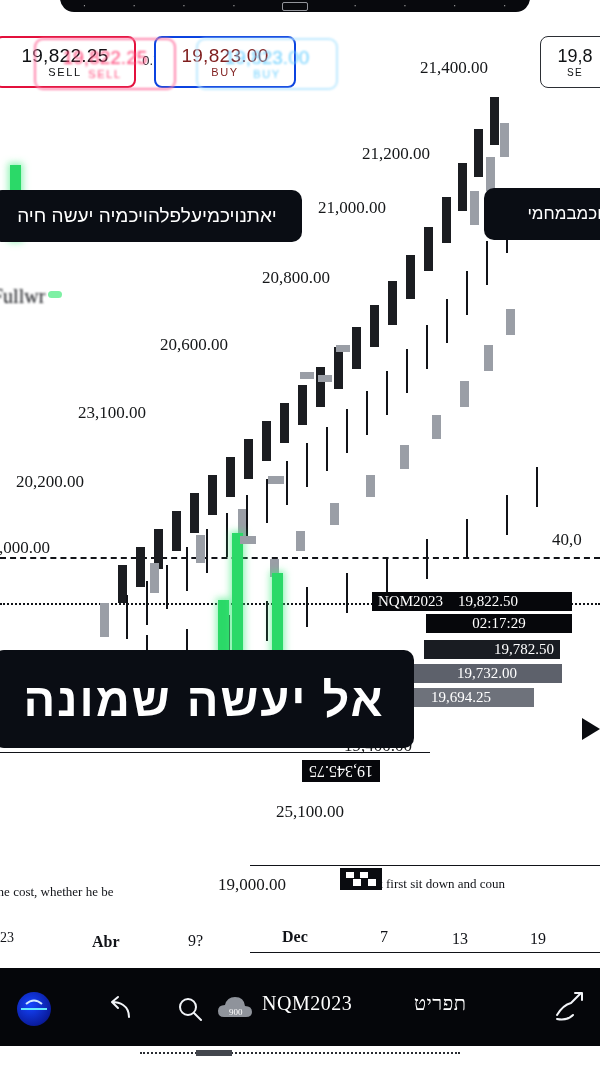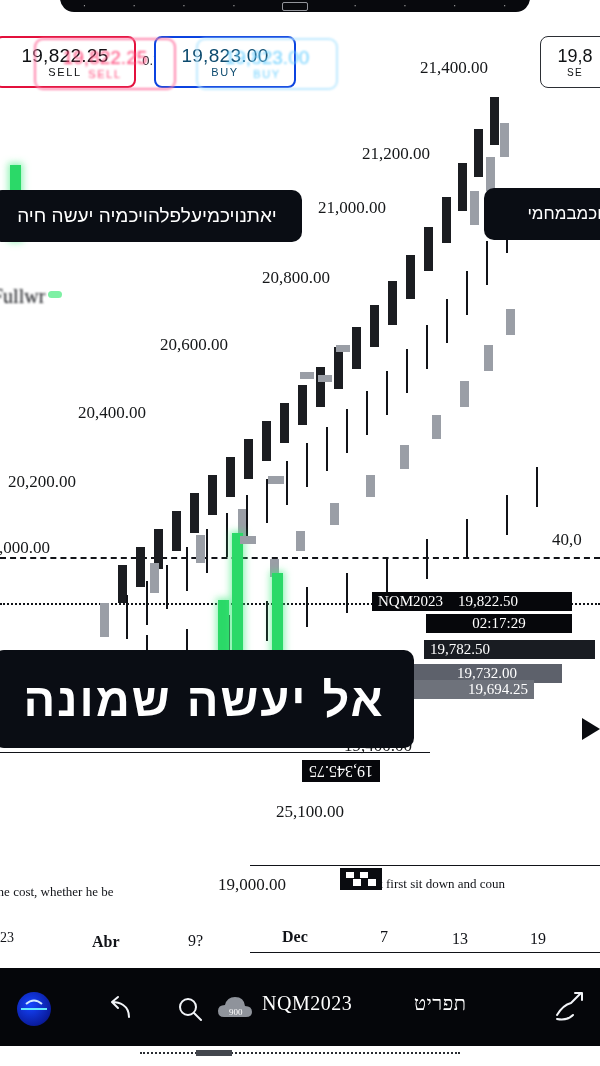--- a/index.html
+++ b/index.html
@@ -44,21 +44,21 @@
   .obtn {
     position: absolute; top: 0; height: 52px; border-radius: 8px;
     display: flex; flex-direction: column; align-items: center;
     justify-content: center; background: #ffffff;
   }
   .obtn .px { font-size: 19px; line-height: 21px; letter-spacing: .3px; }
   .obtn .lb { font-size: 11px; line-height: 13px; letter-spacing: 1.6px; }
   .sellbtn { left: 0px; width: 142px; border: 2px solid #e3103c; }
   .sellbtn .px, .sellbtn .lb { color: #0d0f12; }
   .buybtn  { left: 160px; width: 142px; border: 2px solid #0b43e0; }
-  .buybtn .px, .buybtn .lb { color: #0c4a6e; }
+  .buybtn .px, .buybtn .lb { color: #7f1d1d; }
   .spread {
     position: absolute; left: 146px; top: 17px; width: 30px;
     text-align: center; font-size: 13px; color: #2a2d33;
   }
   
   .sellghost {
     left: 34px; top: 38px; width: 142px; height: 52px;
     border: 2px solid #ff86ad; border-radius: 9px;
     color: #ff4d7e; pointer-events: none;
   }
@@ -330,22 +330,22 @@
     <div class="abs gy" style="left:318px; top:280px; width:14px; height:7px;"></div>
 
     <div class="abs greenpill" style="left:48px; top:196px; width:14px; height:7px;"></div>
   </div>
 
   <div class="abs plabel blur1" style="left:420px; top:58px;">21,400.00</div>
   <div class="abs plabel blur1" style="left:362px; top:144px;">21,200.00</div>
   <div class="abs plabel blur1" style="left:318px; top:198px;">21,000.00</div>
   <div class="abs plabel blur1" style="left:262px; top:268px;">20,800.00</div>
   <div class="abs plabel blur1" style="left:160px; top:335px;">20,600.00</div>
-  <div class="abs plabel blur1" style="left:78px;  top:403px;">20,400.00</div>
-  <div class="abs plabel blur1" style="left:8px;  top:472px;">20,200.00</div>
+  <div class="abs plabel blur1" style="left:78px;  top:403px;">23,100.00</div>
+  <div class="abs plabel blur1" style="left:16px;  top:472px;">20,200.00</div>
   <div class="abs plabel blur1" style="left:-18px; top:538px;">20,000.00</div>
   <div class="abs plabel blur1" style="left:552px; top:530px;">40,0</div>
   <div class="abs plabel blur1" style="left:344px; top:736px;">19,400.00</div>
   <div class="abs plabel blur1" style="left:276px; top:802px;">25,100.00</div>
   <div class="abs plabel blur1" style="left:218px; top:875px;">19,000.00</div>
 
   <div class="abs blur2" style="left:-8px; top:285px; font-size:20px; color:#111318; font-family:'Liberation Serif',serif;">Fullwr</div>
 
   <div class="abs hbanner hb-top">
     <span>יאתנויכמיעלפלהויכמיה יעשה חיה</span>
@@ -354,23 +354,23 @@
     <span>יוכמבמחמי</span>
   </div>
 
   <div class="abs ttbox">
     <div class="ttrow" style="left:0; top:0; width:200px;">
       <span>NQM2023</span>
       &nbsp;&nbsp;
       <span>19,822.50</span>
     </div>
     <div class="ttrow" style="left:54px; top:22px; width:146px; text-align:center;">02:17:29</div>
-    <div class="ttrow dark2" style="left:52px; top:48px; width:171px; text-align:left;">19,782.50</div>
+    <div class="ttrow dark2" style="left:52px; top:48px; width:136px; text-align:right;">19,782.50</div>
     <div class="ttrow grey" style="left:40px; top:72px; width:150px; text-align:center;">19,732.00</div>
-    <div class="ttrow grey2" style="left:16px; top:88px; width:146px; text-align:right;">19,694.25</div>
+    <div class="ttrow grey2" style="left:16px; top:96px; width:146px; text-align:center;">19,694.25</div>
   </div>
 
   <div class="abs pricetag" style="left:302px; top:760px; transform:rotate(180deg);">19,345.75</div>
 
   <div class="abs hbanner hb-big">
     <span>אל יעשה שמונה</span>
   </div>
 
   <div class="abs" style="left:580px; top:716px;">
     <svg width="22" height="26" viewBox="0 0 22 26">

